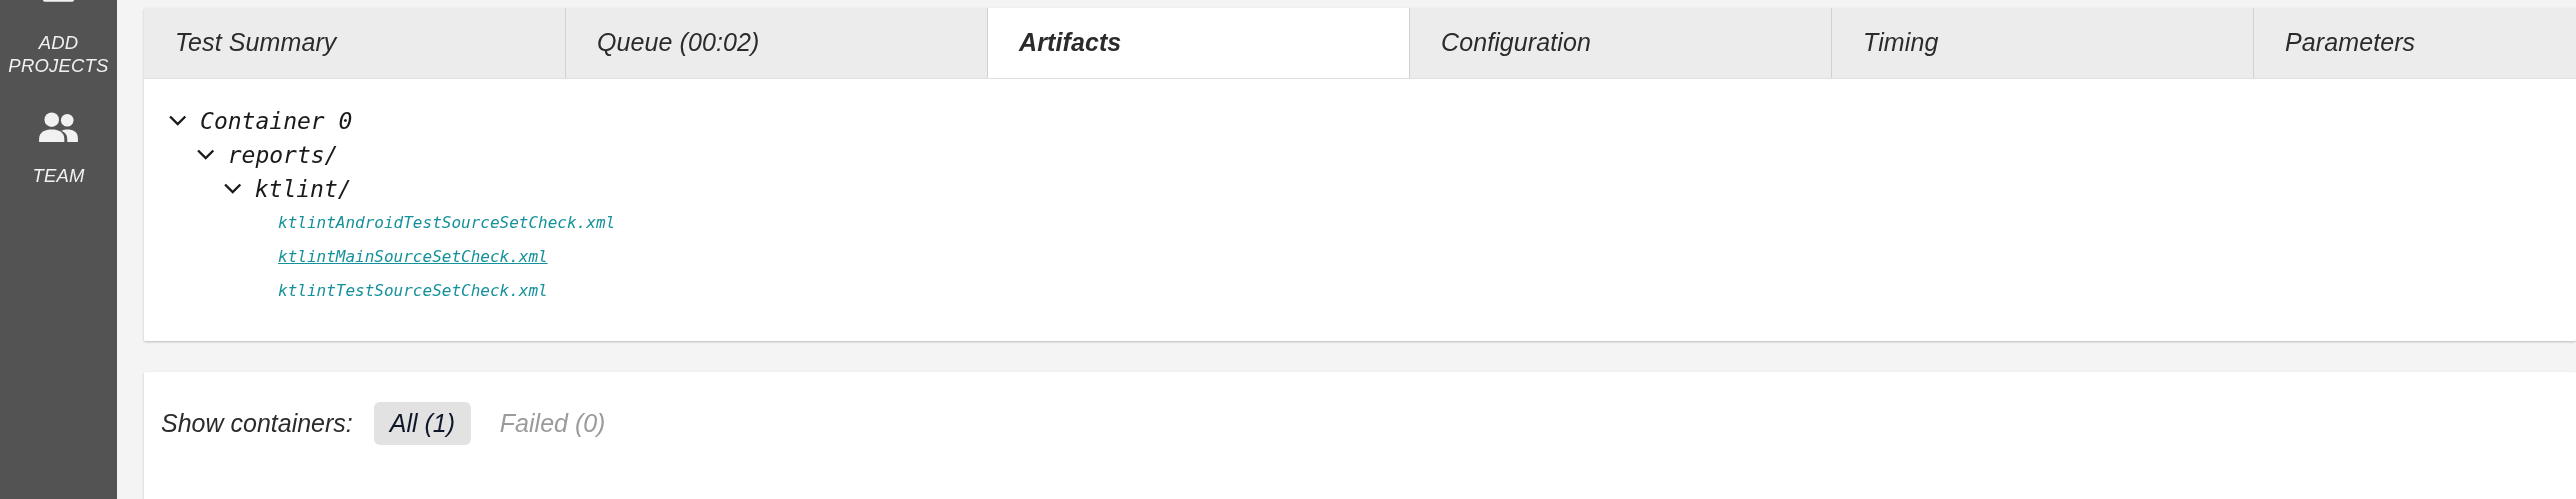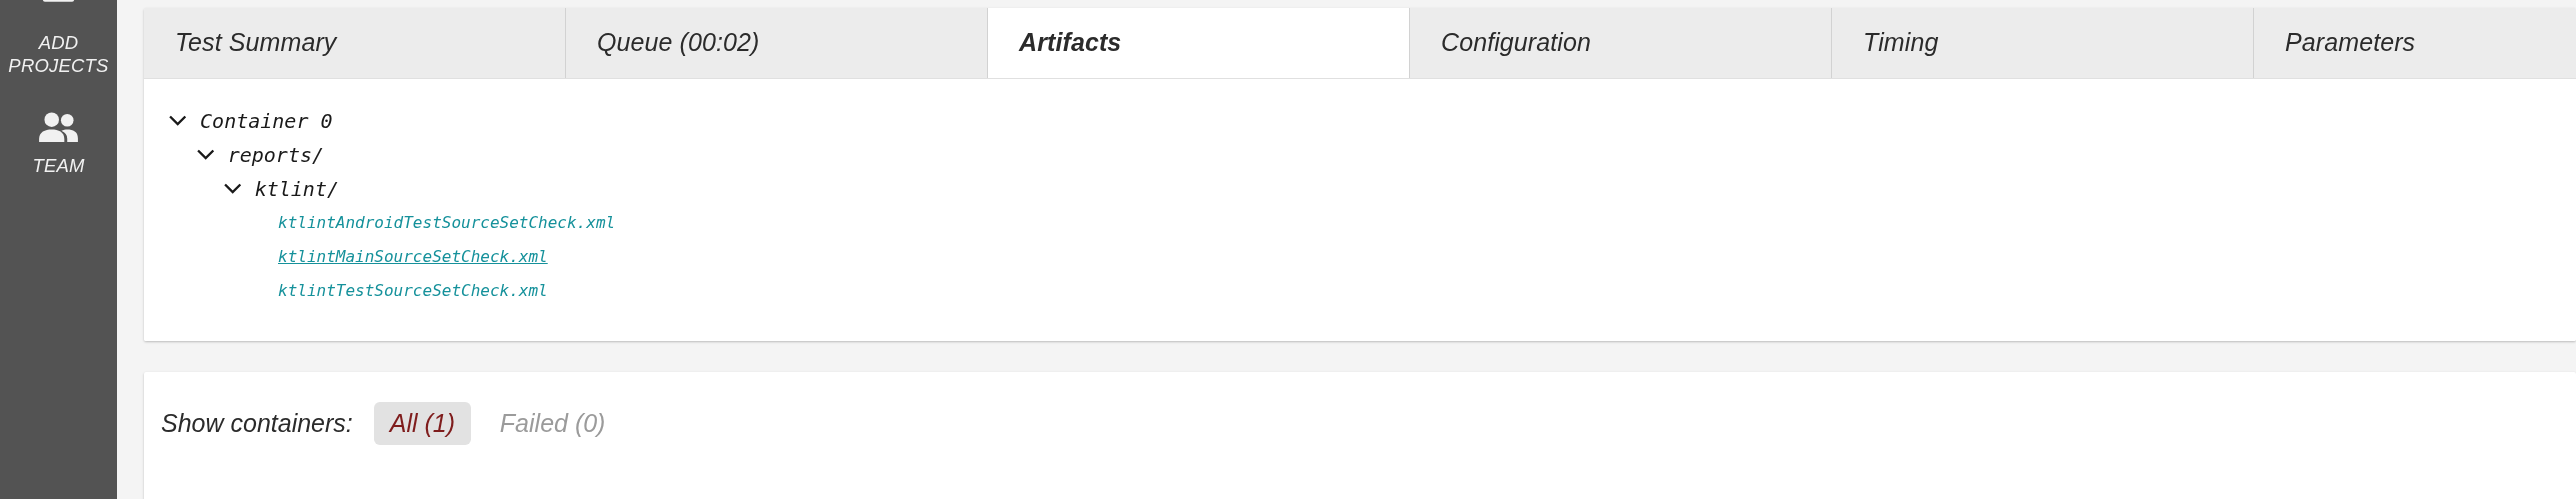--- a/index.html
+++ b/index.html
@@ -58,21 +58,21 @@
     line-height: 23px;
     letter-spacing: 0.2px;
     color: #f1f1f1;
     font-family: "Liberation Sans", sans-serif;
     max-width: 109px;
     word-wrap: break-word;
   }
   .side-item-team {
     margin-top: 33px;
   }
-  .side-item-team .side-label { margin-top: 11px; }
+  .side-item-team .side-label { margin-top: 21px; }
 
   
   .content {
     flex: 1;
     height: 500px;
     background: #f4f4f4;
     padding-left: 27px;
     padding-right: 0px;
     box-sizing: border-box;
     overflow: hidden;
@@ -143,21 +143,21 @@
     justify-content: center;
     width: 25px;
     height: 25px;
     margin-right: 9.7px;
     cursor: pointer;
     flex: 0 0 auto;
   }
   .chev svg { display: block; }
   .node-label {
     font-family: "DejaVu Sans Mono", "Liberation Mono", monospace;
-    font-size: 20px;
+    font-size: 23px;
     color: #1a1a1a;
     letter-spacing: 0px;
   }
   .file-link {
     font-family: "DejaVu Sans Mono", "Liberation Mono", monospace;
     font-size: 16px;
     color: #15919b;
     text-decoration: none;
     cursor: pointer;
   }
@@ -177,21 +177,21 @@
   }
   .filter-label {
     font-size: 25px;
     color: #2b2b2b;
     margin-right: 21.4px;
     font-family: "Liberation Sans", sans-serif;
     white-space: nowrap;
   }
   .filter-chip {
     font-size: 25px;
-    color: #7f1d1d;
+    color: #0f172a;
     padding: 6.8px 15.6px;
     border-radius: 5.8px;
     margin-right: 13.6px;
     cursor: pointer;
     white-space: nowrap;
     font-family: "Liberation Sans", sans-serif;
     background: transparent;
   }
   .filter-chip.selected { background: #e2e2e2; }
   .filter-chip.disabled { color: #9b9b9b; cursor: default; }

